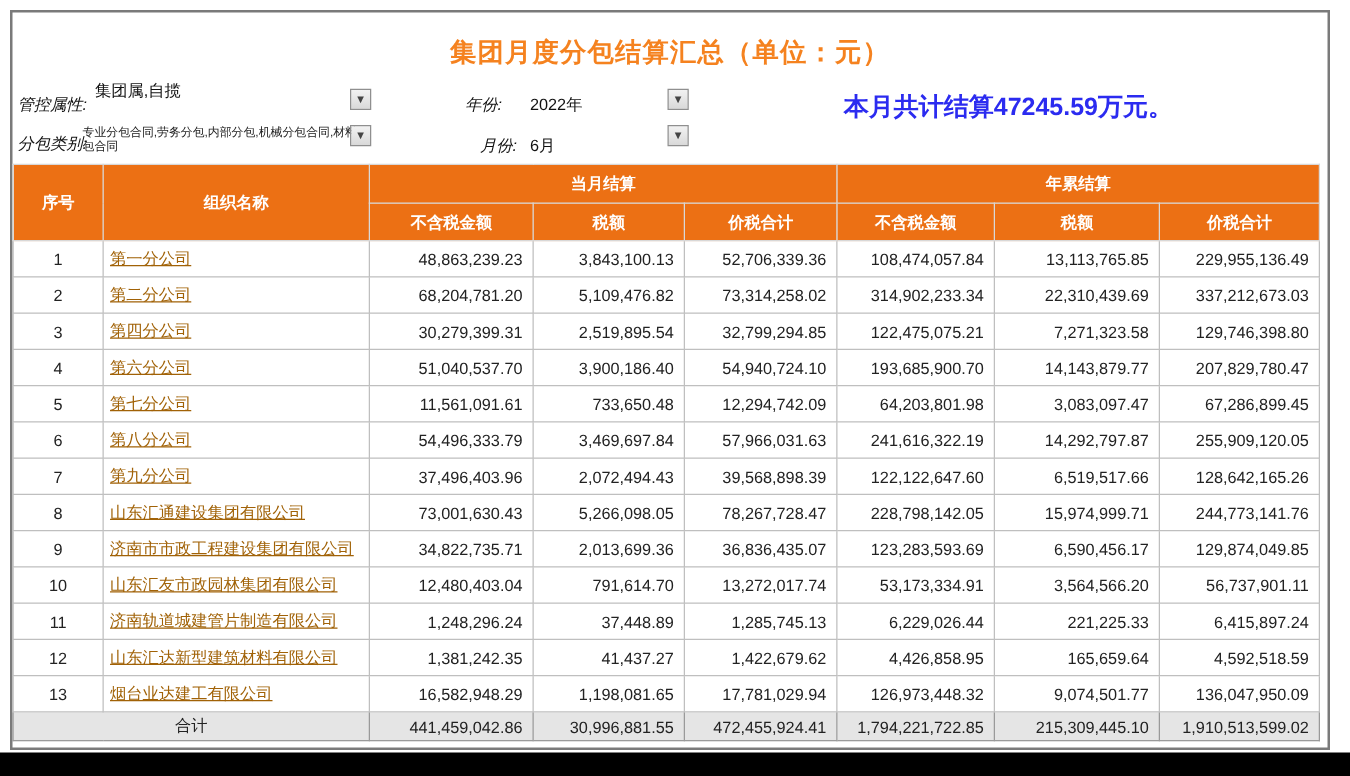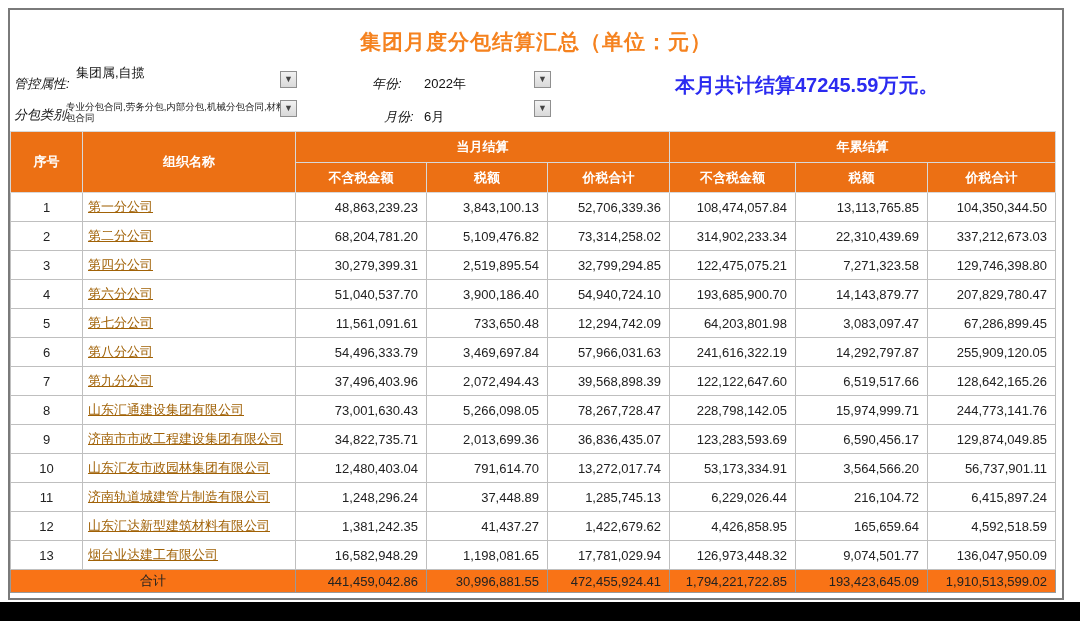--- a/index.html
+++ b/index.html
@@ -22,21 +22,21 @@
     font-size:13px;color:#222;}
   table.report th{background:#ec7014;color:#fff;font-weight:bold;border:1px solid #d8d8d8;
     padding:0;text-align:center;}
   table.report tr.h1 th{height:30px;margin-top:16px;}
   table.report tr.h2 th{height:29px;}
   table.report td{border:1px solid #bfbfbf;height:28px;padding:0 6px;background:#fff;}
   table.report td.seq{text-align:center;}
   table.report td.name{text-align:left;padding-left:5px;}
   table.report td.num{text-align:right;padding-right:8px;}
   table.report a{color:#a16207;text-decoration:underline;cursor:pointer;}
-  table.report tr.total td{background:#f97316;height:22px;border-color:#9a9a9a;}
+  table.report tr.total td{background:#e5e5e5;height:22px;border-color:#9a9a9a;}
   table.report tr.total td.lbl{text-align:center;}
 </style>
 </head>
 <body>
 
 <div class="page">
   <div class="frame">
 
     <div class="title">集团月度分包结算汇总（单位：元）</div>
 
@@ -95,21 +95,21 @@
       </thead>
       <tbody>
           <tr>
             <td class="seq">1</td>
             <td class="name"><a href="#">第一分公司</a></td>
             <td class="num">48,863,239.23</td>
             <td class="num">3,843,100.13</td>
             <td class="num">52,706,339.36</td>
             <td class="num">108,474,057.84</td>
             <td class="num">13,113,765.85</td>
-            <td class="num">104,350,344.50</td>
+            <td class="num">229,955,136.49</td>
           </tr>
           <tr>
             <td class="seq">2</td>
             <td class="name"><a href="#">第二分公司</a></td>
             <td class="num">68,204,781.20</td>
             <td class="num">5,109,476.82</td>
             <td class="num">73,314,258.02</td>
             <td class="num">314,902,233.34</td>
             <td class="num">22,310,439.69</td>
             <td class="num">337,212,673.03</td>
@@ -194,21 +194,21 @@
             <td class="num">3,564,566.20</td>
             <td class="num">56,737,901.11</td>
           </tr>
           <tr>
             <td class="seq">11</td>
             <td class="name"><a href="#">济南轨道城建管片制造有限公司</a></td>
             <td class="num">1,248,296.24</td>
             <td class="num">37,448.89</td>
             <td class="num">1,285,745.13</td>
             <td class="num">6,229,026.44</td>
-            <td class="num">216,104.72</td>
+            <td class="num">221,225.33</td>
             <td class="num">6,415,897.24</td>
           </tr>
           <tr>
             <td class="seq">12</td>
             <td class="name"><a href="#">山东汇达新型建筑材料有限公司</a></td>
             <td class="num">1,381,242.35</td>
             <td class="num">41,437.27</td>
             <td class="num">1,422,679.62</td>
             <td class="num">4,426,858.95</td>
             <td class="num">165,659.64</td>
@@ -225,20 +225,20 @@
             <td class="num">136,047,950.09</td>
           </tr>
         </tbody>
       <tfoot>
         <tr class="total">
           <td colspan="2" class="lbl">合计</td>
           <td class="num">441,459,042.86</td>
           <td class="num">30,996,881.55</td>
           <td class="num">472,455,924.41</td>
           <td class="num">1,794,221,722.85</td>
-          <td class="num">193,423,645.09</td>
+          <td class="num">215,309,445.10</td>
           <td class="num">1,910,513,599.02</td>
         </tr>
       </tfoot>
     </table>
 
   </div>
 </div>
 
 </body></html>

